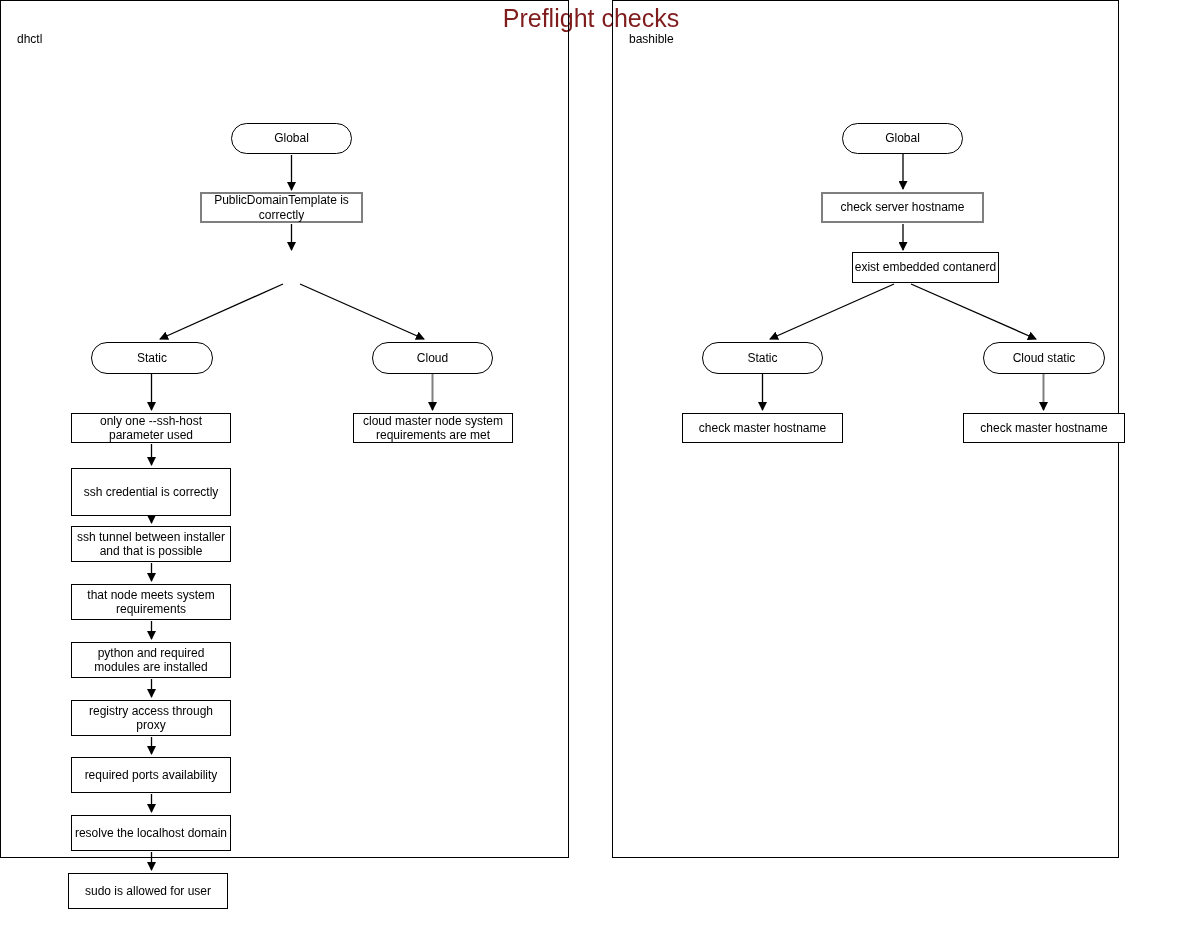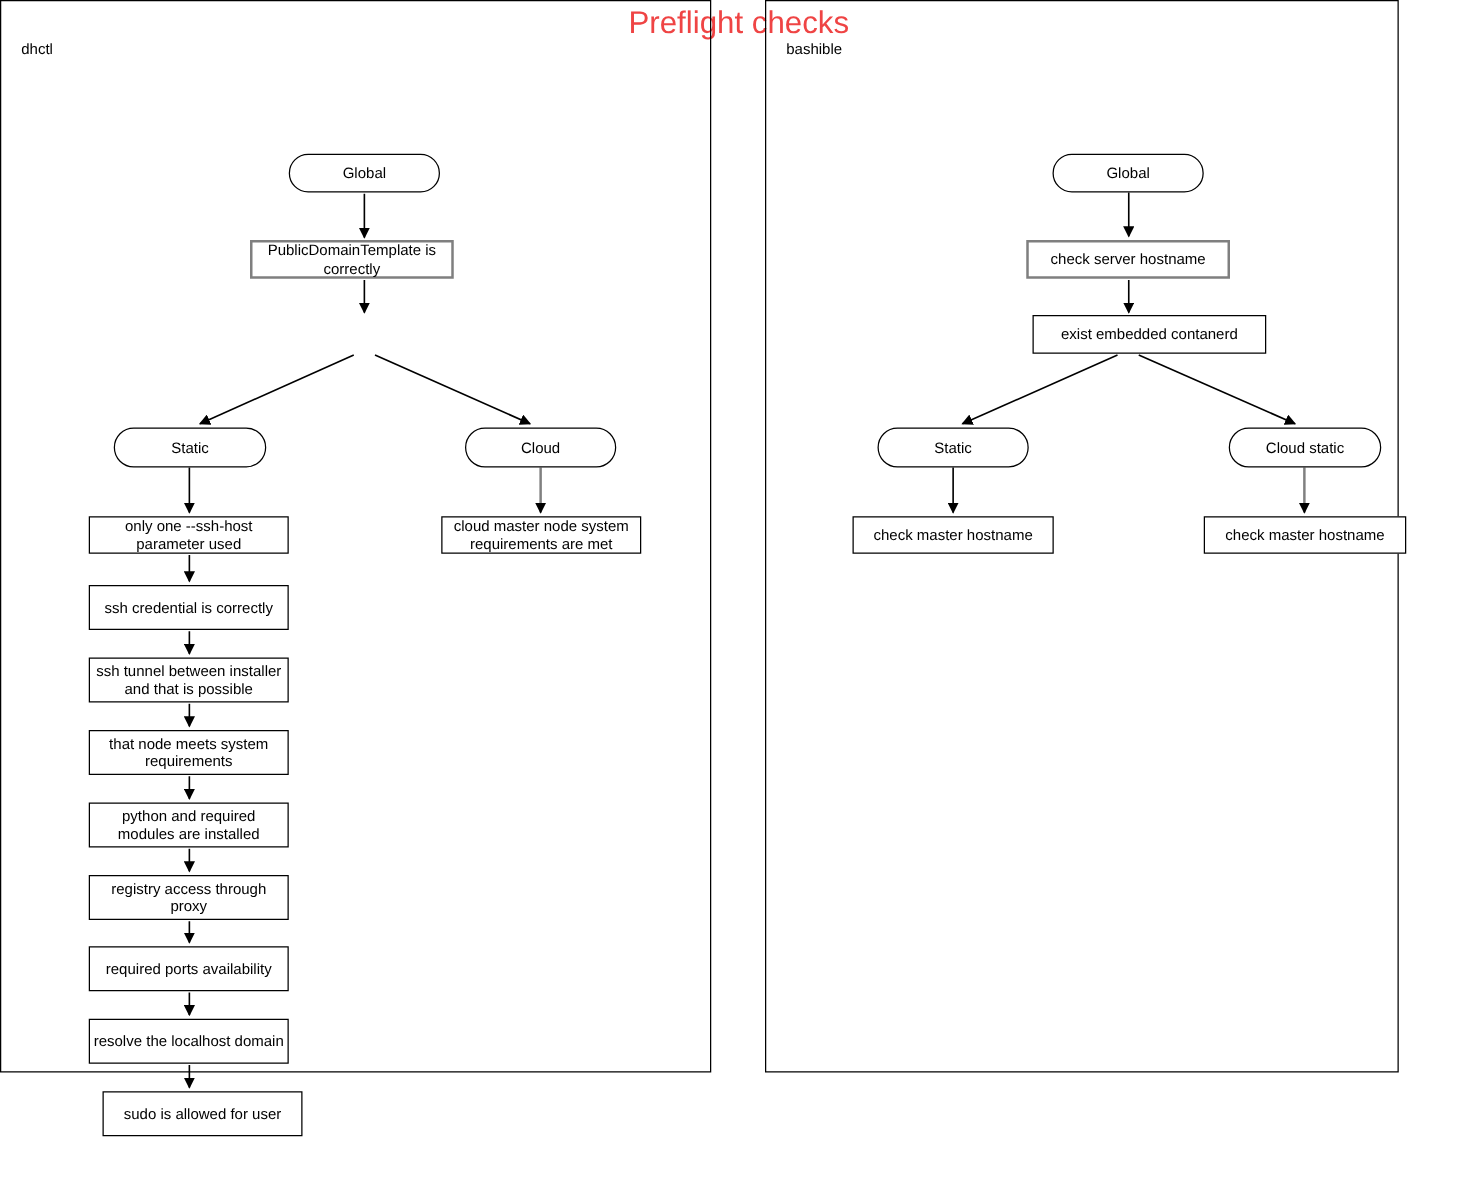--- a/index.html
+++ b/index.html
@@ -13,21 +13,21 @@
     overflow: hidden;
   }
   .diagram-title {
     position: absolute;
     top: 3px;
     left: 0;
     width: 100%;
     text-align: center;
     font-size: 25px;
     line-height: 30px;
-    color: #ef4444;
+    color: #7f1d1d;
   }
   .panel {
     position: absolute;
     border: 1px solid #000;
     background: transparent;
     box-sizing: border-box;
   }
   .panel-label {
     position: absolute;
     left: 16px;
@@ -106,34 +106,34 @@
 
   <div class="node pill" style="left:231px; top:123px; width:121px; height:31px;">Global</div>
   <div class="node hl" style="left:200px; top:192px; width:163px; height:31px;">PublicDomainTemplate is
 correctly</div>
   <div class="node pill" style="left:91px;  top:342px; width:122px; height:32px;">Static</div>
   <div class="node pill" style="left:372px; top:342px; width:121px; height:32px;">Cloud</div>
   <div class="node" style="left:71px;  top:413px; width:160px; height:30px;">only one --ssh-host
 parameter used</div>
   <div class="node" style="left:353px; top:413px; width:160px; height:30px;">cloud master node system
 requirements are met</div>
-  <div class="node" style="left:71px;  top:468px; width:160px; height:36px;text-align:right;">ssh credential is correctly</div>
+  <div class="node" style="left:71px;  top:468px; width:160px; height:48px;text-align:right;">ssh credential is correctly</div>
   <div class="node" style="left:71px;  top:526px; width:160px; height:36px;">ssh tunnel between installer
 and that is possible</div>
   <div class="node" style="left:71px;  top:584px; width:160px; height:36px;">that node meets system
 requirements</div>
   <div class="node" style="left:71px;  top:642px; width:160px; height:36px;">python and required
 modules are installed</div>
   <div class="node" style="left:71px;  top:700px; width:160px; height:36px;">registry access through
 proxy</div>
   <div class="node" style="left:71px;  top:757px; width:160px; height:36px;">required ports availability</div>
   <div class="node" style="left:71px;  top:815px; width:160px; height:36px;">resolve the localhost domain</div>
-  <div class="node" style="left:82px;  top:873px; width:160px; height:36px;">sudo is allowed for user</div>
+  <div class="node" style="left:68px;  top:873px; width:160px; height:36px;">sudo is allowed for user</div>
 
   <div class="node pill" style="left:842px; top:123px; width:121px; height:31px;">Global</div>
   <div class="node hl" style="left:821px; top:192px; width:163px; height:31px;">check server hostname</div>
-  <div class="node" style="left:826px; top:252px; width:187px; height:31px;">exist embedded contanerd</div>
+  <div class="node" style="left:852px; top:252px; width:147px; height:31px;">exist embedded contanerd</div>
   <div class="node pill" style="left:702px; top:342px; width:121px; height:32px;">Static</div>
   <div class="node pill" style="left:983px; top:342px; width:122px; height:32px;">Cloud static</div>
   <div class="node" style="left:682px; top:413px; width:161px; height:30px;">check master hostname</div>
   <div class="node" style="left:963px; top:413px; width:162px; height:30px;">check master hostname</div>
 
 </div>
 
 </body></html>

